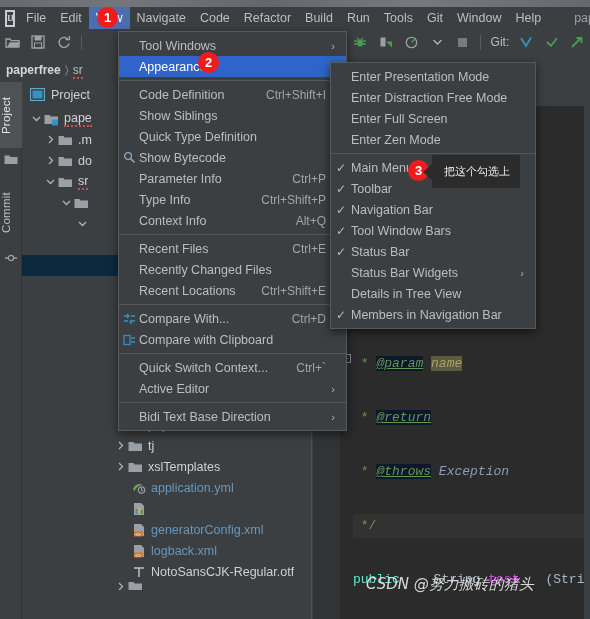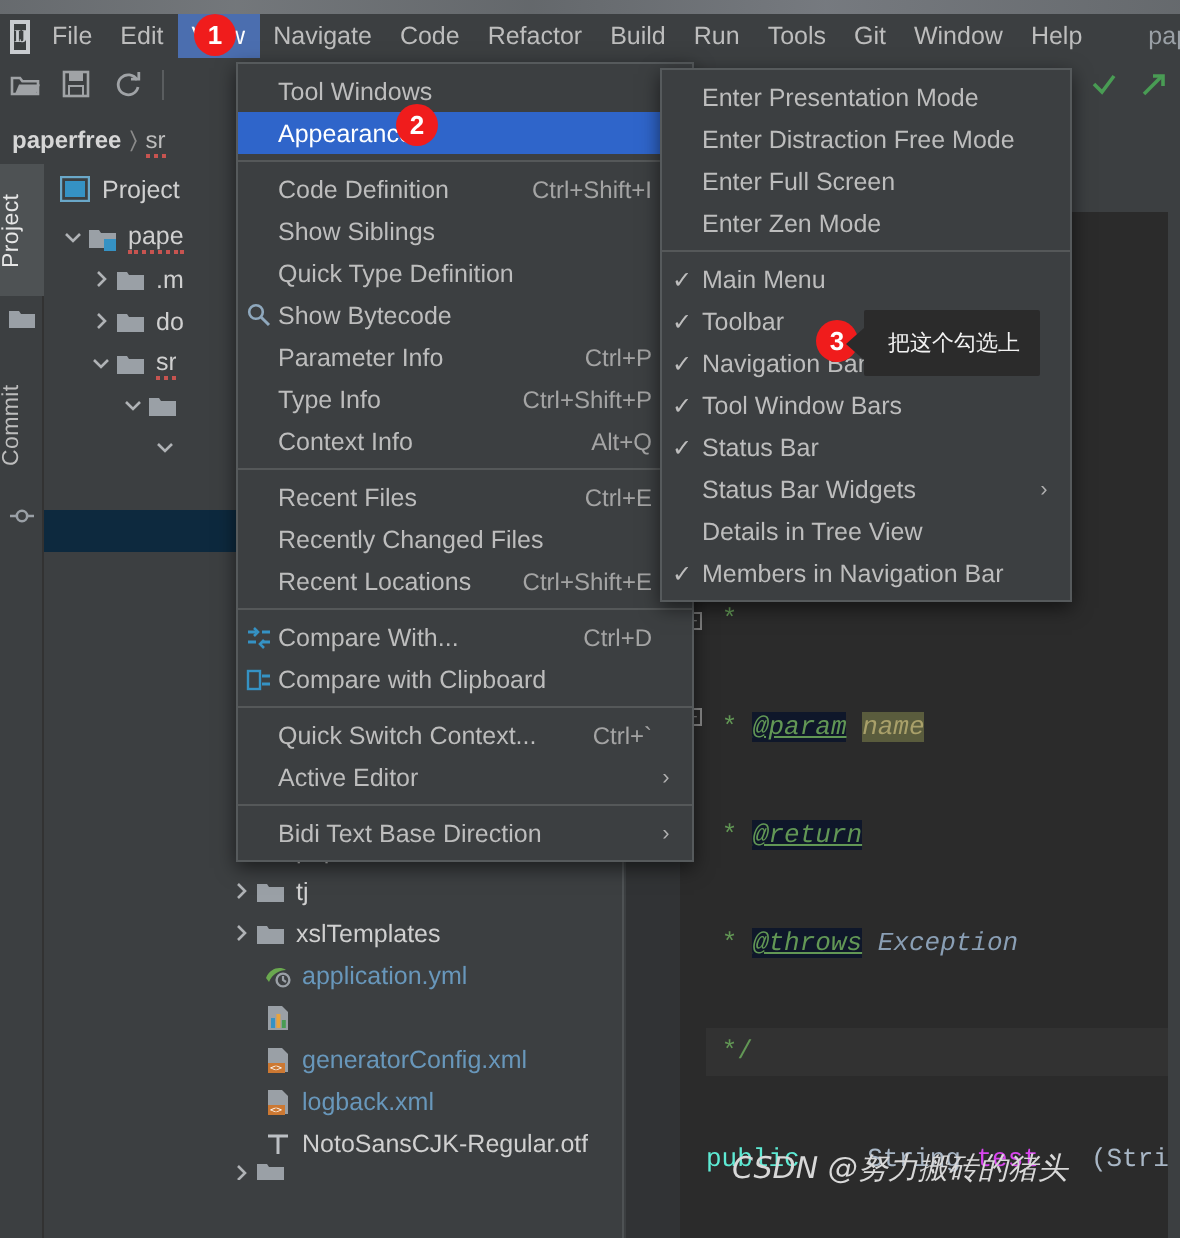--- a/index.html
+++ b/index.html
@@ -141,21 +141,21 @@
   #view-menu { left:118px; top:31px; width:229px; }
   .mi { display:flex; align-items:center; height:21px; padding:0 6px 0 0; font-size:12.5px; color:#bdbdbd; position:relative;}
   .mi.hi { background:#2f65ca; color:#ffffff; }
   .mi .micheck { width:20px; flex:0 0 20px; text-align:center; font-size:12px; color:#bdbdbd; }
   .mi .miicon { width:20px; flex:0 0 20px; display:flex; align-items:center; justify-content:center; }
   .mi .milabel { flex:1 1 auto; white-space:nowrap; }
   .mi .mikey { color:#a4a4a4; font-size:12px; margin-left:14px; white-space:nowrap; }
   .mi .miarrow { width:14px; flex:0 0 14px; text-align:center; color:#b0b0b0; font-size:11px; }
   .msep { height:1px; background:#555859; margin:3px 0; }
 
-  #appearance-menu { left:330px; top:34px; width:206px; }
+  #appearance-menu { left:330px; top:62px; width:206px; }
 
   
   .badge {
     position:absolute; width:21px; height:21px; border-radius:50%;
     background:#f01c1c; color:#ffffff; font-size:13px; font-weight:bold;
     display:flex; align-items:center; justify-content:center; z-index:70;
     font-family:"Liberation Sans",sans-serif;
   }
 
   

